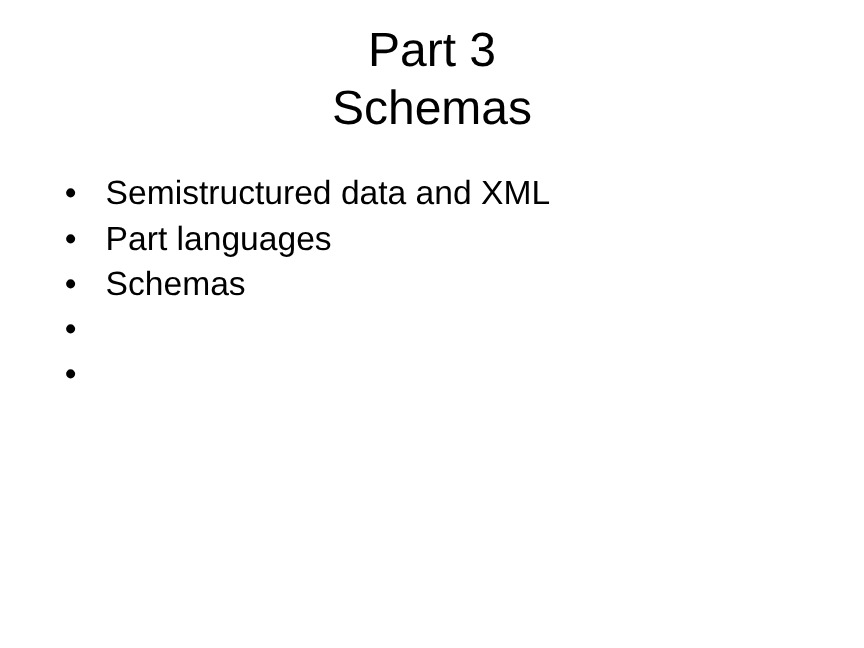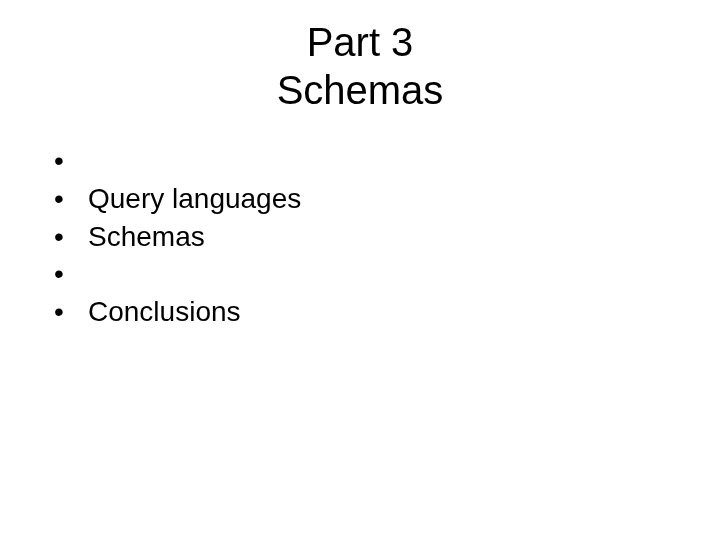--- a/index.html
+++ b/index.html
@@ -46,30 +46,30 @@
 <body>
 
 <div class="slide">
   <div class="title">
     <span class="title-line">Part 3</span>
     <span class="title-line">Schemas</span>
   </div>
   <div class="body">
     <div class="item">
       <span class="bullet">•</span>
+      <span>Semistructured data and XML</span>
     </div>
     <div class="item">
       <span class="bullet">•</span>
-      <span>Query languages</span>
+      <span>Part languages</span>
     </div>
     <div class="item">
       <span class="bullet">•</span>
       <span>Schemas</span>
     </div>
     <div class="item">
       <span class="bullet">•</span>
     </div>
     <div class="item">
       <span class="bullet">•</span>
-      <span>Conclusions</span>
     </div>
   </div>
 </div>
 
 </body></html>

